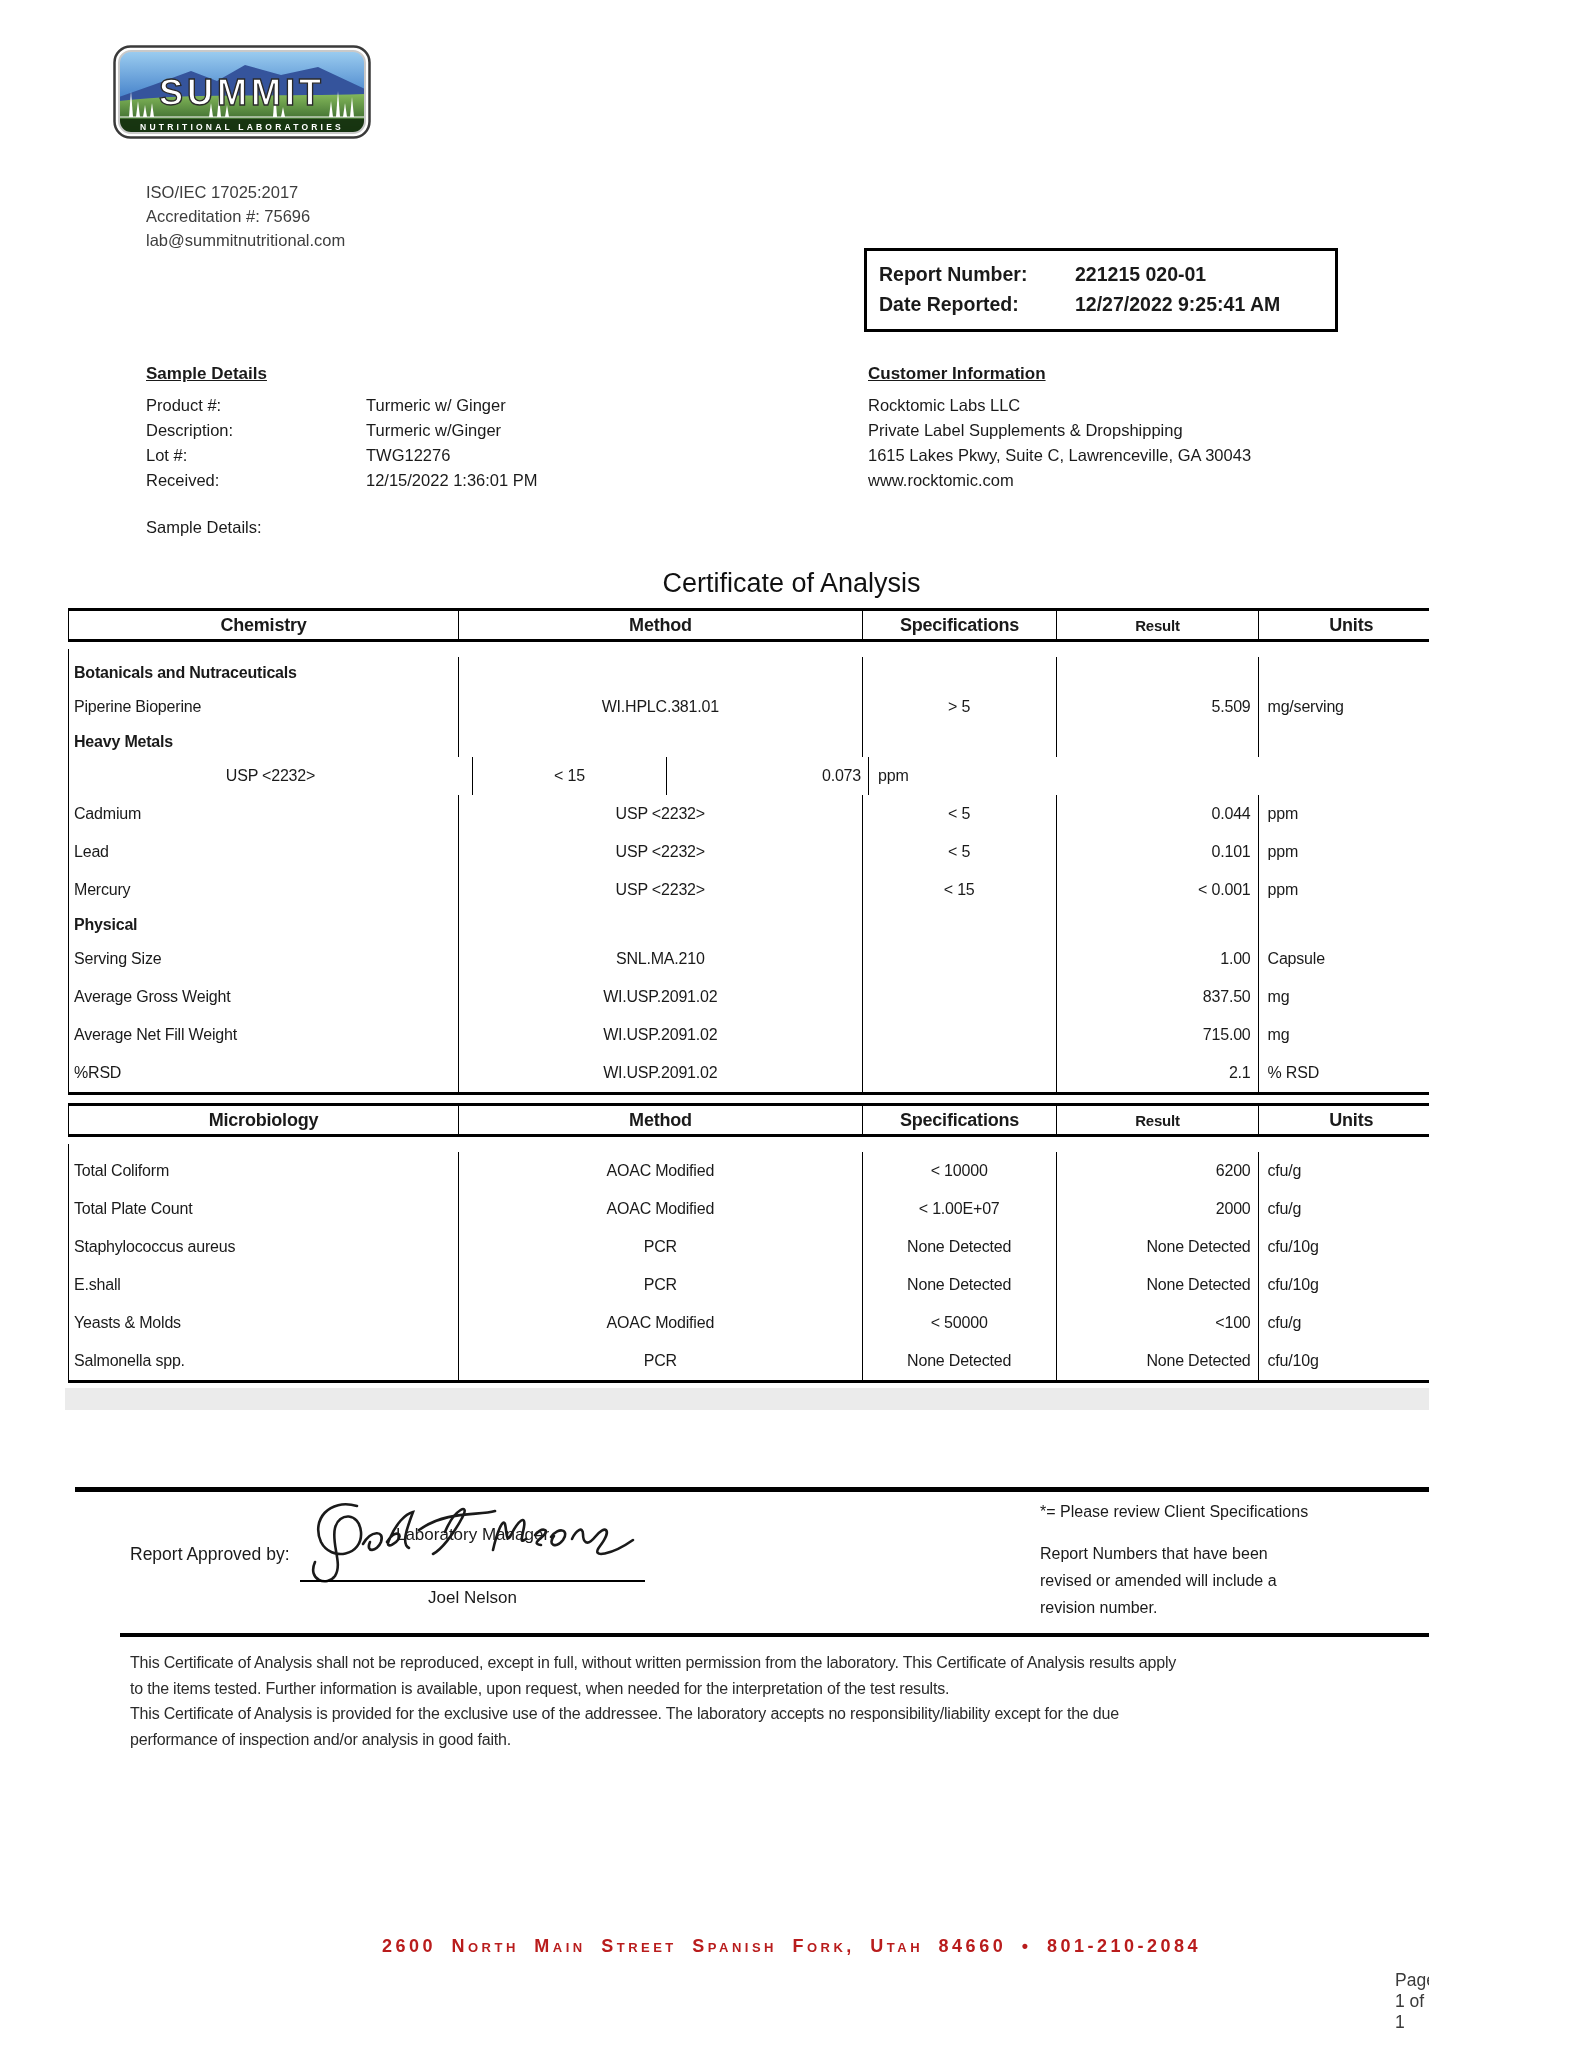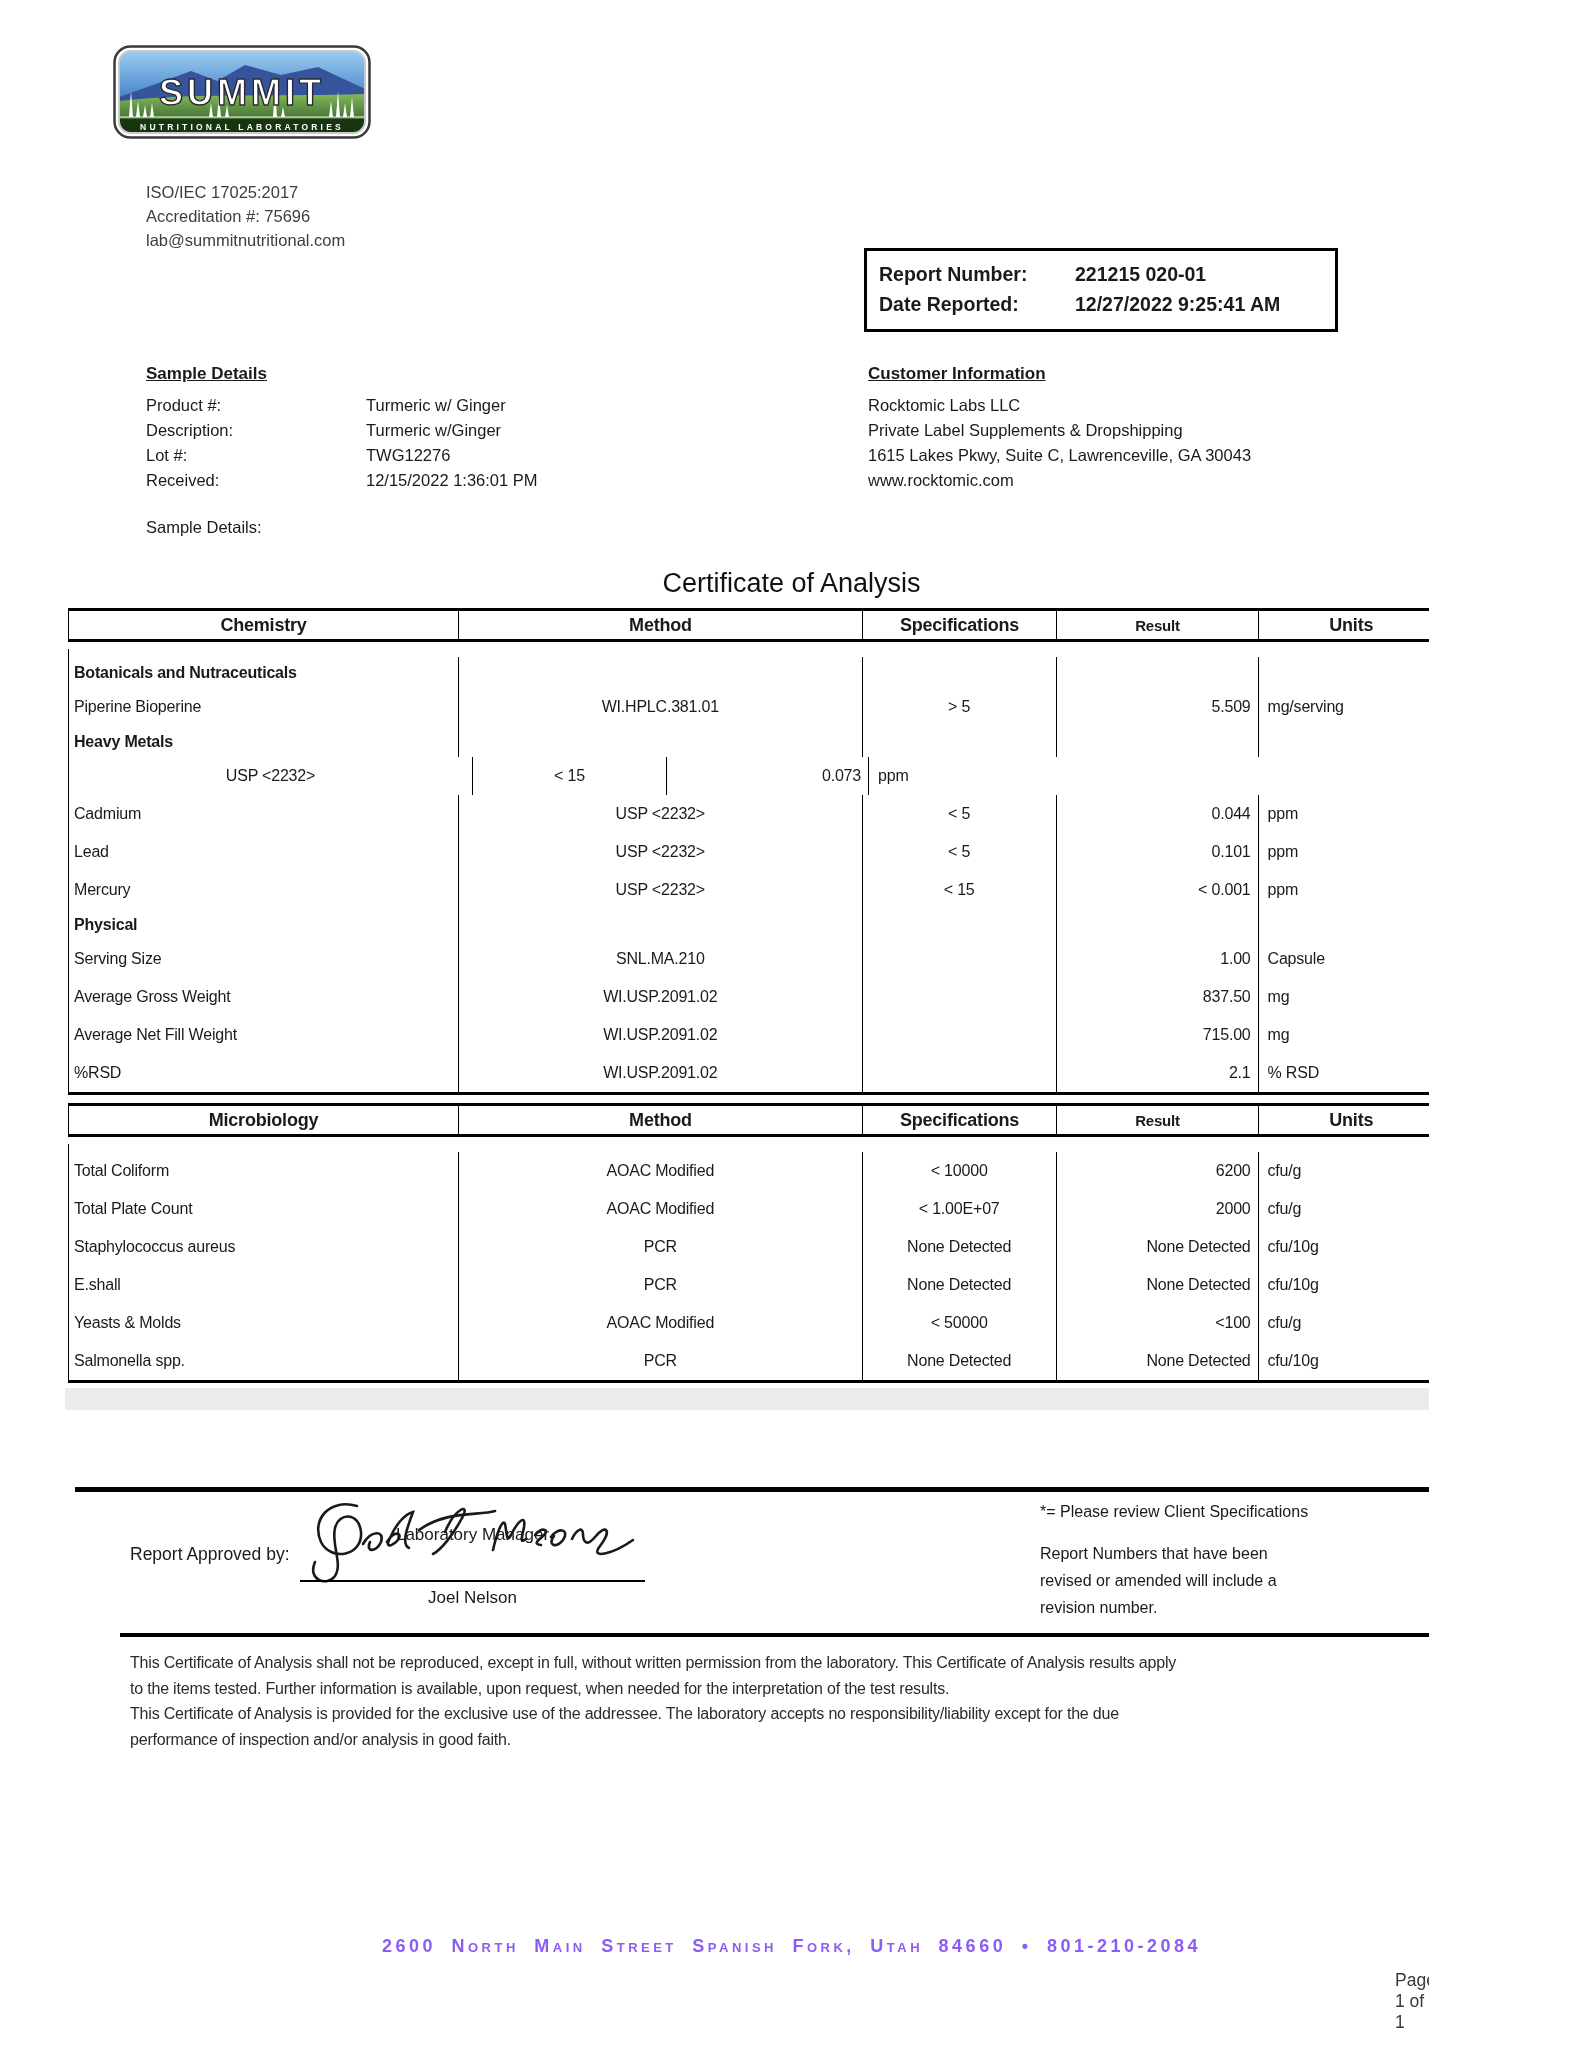--- a/index.html
+++ b/index.html
@@ -64,21 +64,21 @@
   .signer-name { position:absolute; left:300px; top:1588px; width:345px; text-align:center; font-size:17px; }
   .signer-title { position:absolute; left:300px; top:1525px; width:345px; text-align:center; font-size:17px; }
   .note-ast { position:absolute; left:1040px; top:1503px; font-size:16px; }
   .note-rev { position:absolute; left:1040px; top:1540px; width:305px; font-size:16px; line-height:27px; white-space:pre-line; }
   
   .disclaimer { position:absolute; left:130px; top:1650px; width:1356px; font-size:16px; line-height:25.5px; color:#2b2b2b; white-space:pre-line; letter-spacing:-0.2px; }
   
   .footer-address {
     position:absolute; left:0; top:1936px; width:1583px; text-align:center;
     font-variant:small-caps; letter-spacing:3.5px; word-spacing:7px;
-    font-weight:600; font-size:18px; color:#8b5cf6;
+    font-weight:600; font-size:18px; color:#b91c1c;
   }
   .page-num { position:absolute; left:1395px; top:1970px; font-size:17.5px; color:#3a3a3a; }
 </style>
 </head>
 <body>
 
 <div class="page">
 
   <div class="logo">
     <svg viewBox="0 0 258 94" width="258" height="94">

